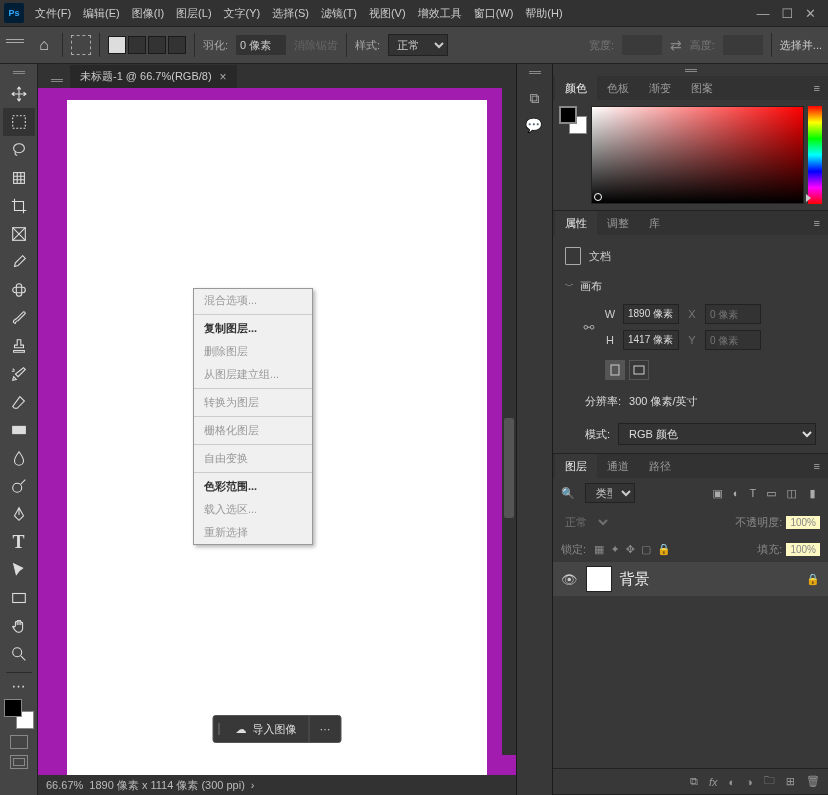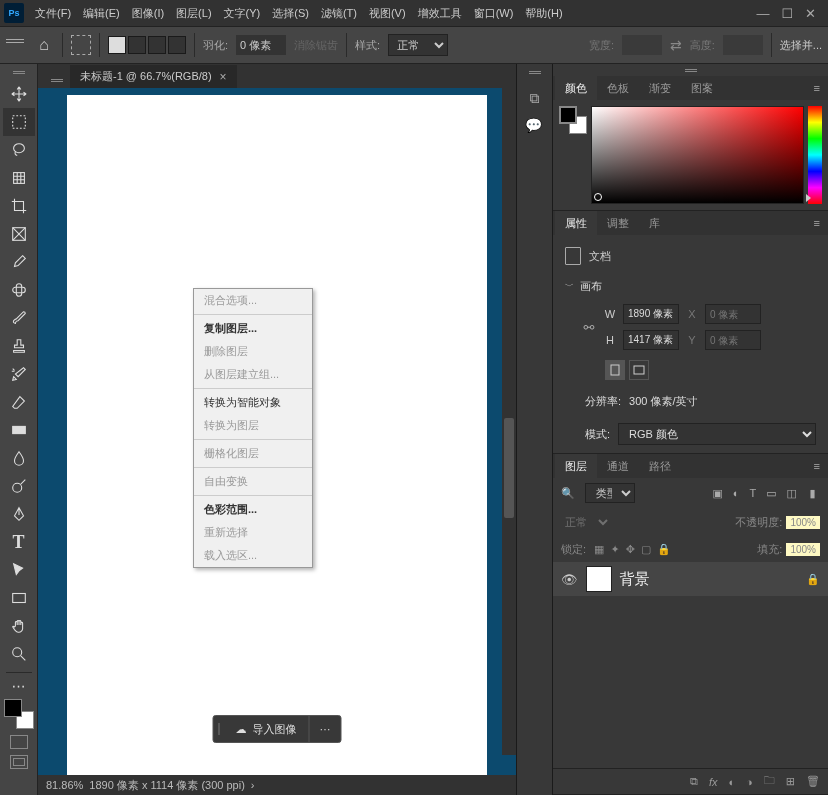--- a/index.html
+++ b/index.html
@@ -34,21 +34,21 @@
 .tool.filled svg{fill:#ddd}
 .color-pick{width:30px;height:30px;position:relative;margin-top:4px}
 .fg-sw{width:18px;height:18px;background:#000;border:1px solid #888;position:absolute;top:0;left:0;z-index:2}
 .bg-sw{width:18px;height:18px;background:#fff;border:1px solid #888;position:absolute;bottom:0;right:0}
 .mini-tools{margin-top:6px;display:flex;flex-direction:column;gap:6px;align-items:center}
 .mt{width:18px;height:14px;border:1px solid #888}
 .center{flex:1;display:flex;flex-direction:column;background:#282828;min-width:0}
 .doctabs{height:24px;background:#323232;display:flex;align-items:flex-end;padding-left:12px}
 .doctab{background:#282828;padding:4px 10px;display:flex;align-items:center;gap:8px;color:#ccc;font-size:11px}
 .doctab-close{color:#aaa;font-size:12px}
-.canvas-area{flex:1;position:relative;background:#0c4a6e;display:flex;justify-content:center;align-items:flex-end;padding-top:16px;overflow:hidden}
+.canvas-area{flex:1;position:relative;background:#a21caf;display:flex;justify-content:center;align-items:center;padding-top:16px;overflow:hidden}
 .canvas{width:420px;height:680px;background:#fff;position:relative}
 .scroll-v{position:absolute;right:0;top:0;bottom:20px;width:14px;background:#323232}
 .scroll-thumb-v{position:absolute;top:330px;width:10px;height:100px;background:#555;left:2px;border-radius:2px}
 .statusbar{height:20px;background:#323232;display:flex;align-items:center;padding:0 8px;color:#bbb;font-size:10px;gap:6px}
 .ctx-menu{position:absolute;top:200px;left:155px;width:120px;background:#f0f0f0;border:1px solid #999;color:#333;box-shadow:2px 2px 4px rgba(0,0,0,.3);z-index:100}
 .ctx-item{padding:4px 10px;font-size:11px}
 .ctx-item.disabled{color:#999}
 .ctx-sep{height:1px;background:#ccc;margin:2px 0}
 .import-bar{position:absolute;bottom:32px;left:50%;transform:translateX(-50%);background:#383838;border:1px solid #555;border-radius:3px;display:flex;align-items:center;height:28px}
 .import-handle{width:10px;display:flex;flex-direction:column;gap:1px;align-items:center;padding:0 4px}
@@ -312,45 +312,44 @@
           <div class="scroll-thumb-v"></div>
         </div>
 
       <div class="ctx-menu">
         <div class="ctx-item disabled">混合选项...</div>
         <div class="ctx-sep"></div>
         <div class="ctx-item enabled" style="font-weight:bold">复制图层...</div>
         <div class="ctx-item disabled">删除图层</div>
         <div class="ctx-item disabled">从图层建立组...</div>
         <div class="ctx-sep"></div>
-        <div class="ctx-item enabled">转换为智能对象</div>
         <div class="ctx-item disabled">转换为图层</div>
         <div class="ctx-sep"></div>
         <div class="ctx-item disabled">栅格化图层</div>
         <div class="ctx-sep"></div>
         <div class="ctx-item disabled">自由变换</div>
         <div class="ctx-sep"></div>
         <div class="ctx-item enabled" style="font-weight:bold">色彩范围...</div>
+        <div class="ctx-item disabled">载入选区...</div>
         <div class="ctx-item disabled">重新选择</div>
-        <div class="ctx-item disabled">载入选区...</div>
       </div>
 
       <div class="import-bar">
         <div class="import-handle">
             <div></div>
           </div>
         <div class="import-btn">
           <span>☁</span>
           <span>导入图像</span>
         </div>
         <div class="import-more">⋯</div>
       </div>
     </div>
     <div class="statusbar">
-      <span>81.86%</span>
+      <span>66.67%</span>
       <span>1890 像素 x 1114 像素 (300 ppi)</span>
       <span>›</span>
     </div>
   </div>
 
   <div class="midcol">
     <div class="tabhandle">
         <div></div>
         <div></div>
       </div>

